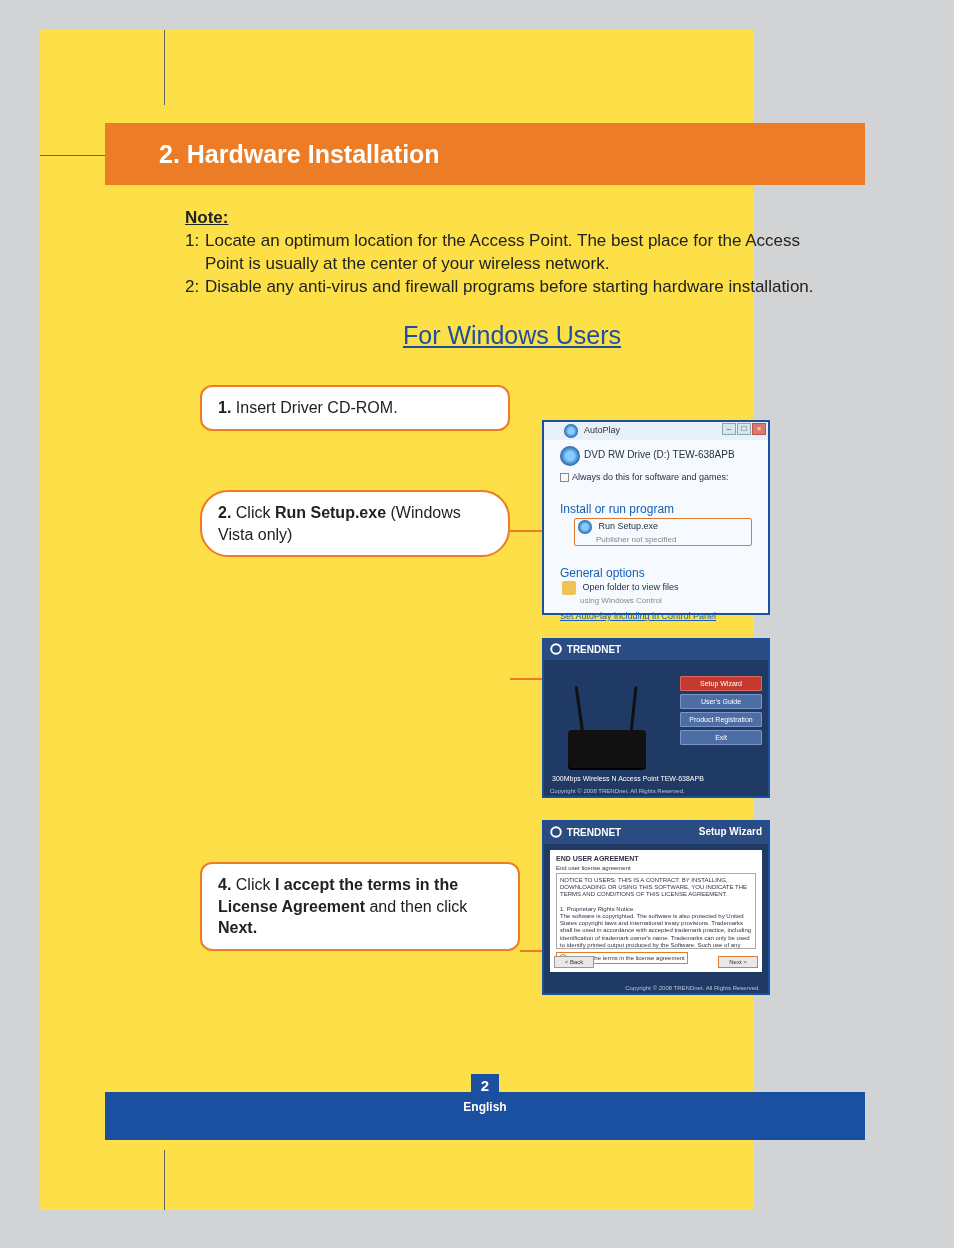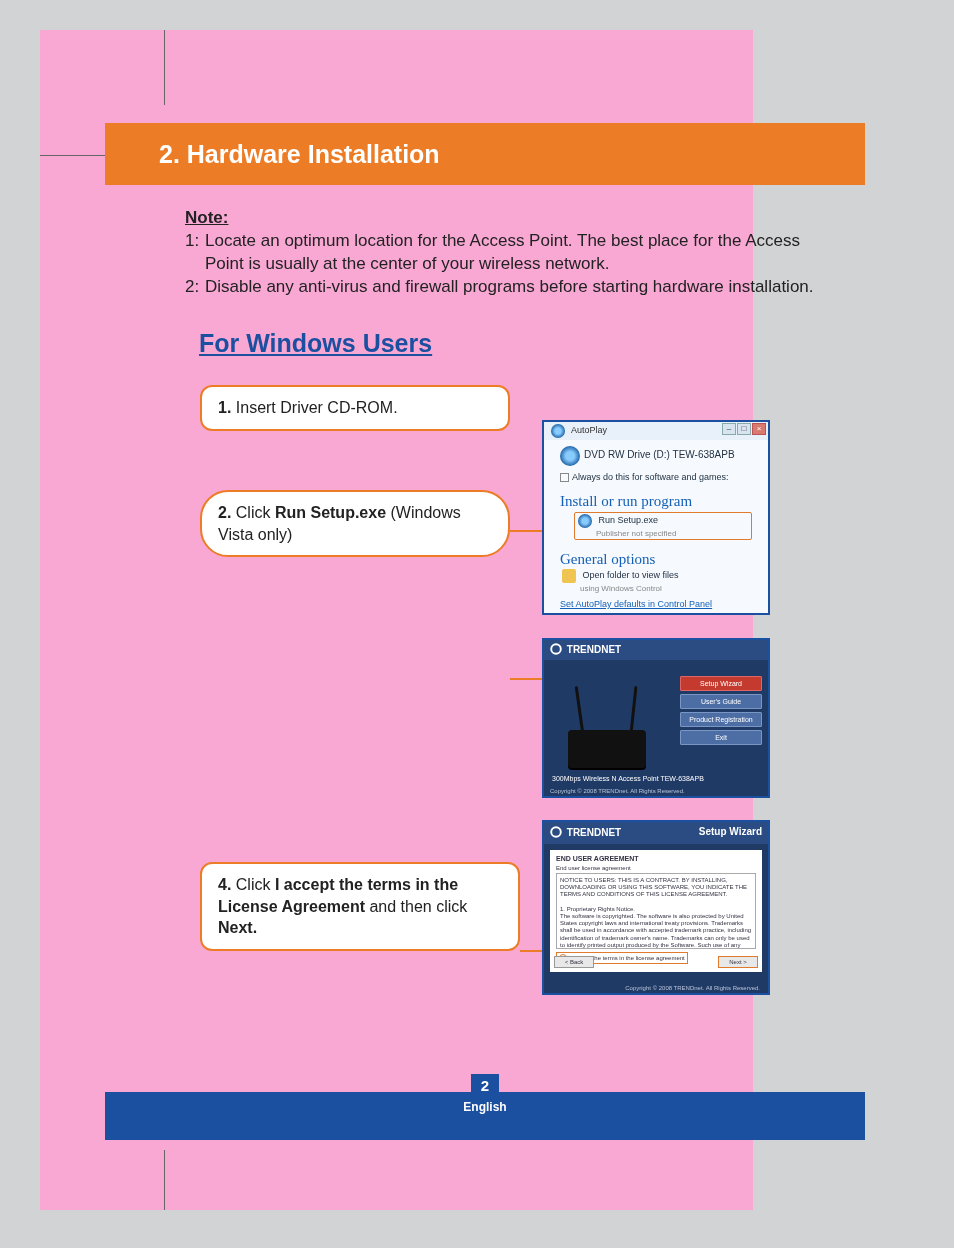--- a/index.html
+++ b/index.html
@@ -10,21 +10,21 @@
     height: 1248px;
     position: relative;
     overflow: hidden;
   }
   .page {
     position: absolute;
     left: 40px;
     top: 30px;
     width: 713px;
     height: 1180px;
-    background: #f9a8d4;
+    background: #fde047;
   }
   .crop-v {
     position: absolute;
     left: 124px;
     top: 0;
     width: 0;
     height: 75px;
     border-left: 1px solid #666;
   }
   .crop-h {
@@ -65,24 +65,25 @@
     top: 178px;
     width: 640px;
   }
   .note-lbl { font-weight: bold; text-decoration: underline; font-size: 17px; color:#222;}
   .note-list { font-size: 17px; line-height: 1.35; color:#222; margin-top:2px;}
   .note-item { display: flex; }
   .note-num { width: 20px; flex-shrink:0;}
   .subhead {
     color: #1b4fa0;
     font-size: 25px;
-    font-weight: bold;
+    font-weight: normal;
     text-decoration: underline;
-    margin-top: 30px;
+    margin-top: 22px;
     margin-left: 14px;
+    text-align: center;
   }
   .step-box {
     border: 2px solid #ec7c25;
     border-radius: 12px;
     padding: 10px 16px;
     width: 310px;
     font-size: 16px;
     color: #222;
     line-height: 1.35;
     background:#fff;
@@ -92,30 +93,30 @@
   .screenshot {
     position: absolute;
     border: 2px solid #1b4fa0;
     background: #f6f9fd;
   }
   
   .s1 { left: 160px; top: 355px; }
   
   .s2 { left: 160px; top: 460px; border-radius: 28px; }
   .shot2 { left: 502px; top: 390px; width: 228px; height: 195px; }
-  .shot2 .titlebar { background:#e8f0fa; height:18px; font-size:9px; padding:2px 7px; color:#333; position:relative;}
+  .shot2 .titlebar { background:#e8f0fa; height:18px; font-size:9px; padding:2px 20px; color:#333; position:relative;}
   .winbtns { position:absolute; right:2px; top:1px; display:flex; gap:1px;}
   .winbtn { width:14px; height:12px; background:#d9e4f1; border:1px solid #8aa; font-size:8px; text-align:center; line-height:10px; color:#333;}
   .winbtn.red{background:#d97a6f; border-color:#b55; color:#fff;}
   .shot2 .body { padding:6px 16px; font-size:9px; color:#234;}
   .disc { width:20px;height:20px;border-radius:50%;background:radial-gradient(circle,#8cf 30%,#26a 70%);display:inline-block;vertical-align:middle;margin-right:4px;}
   .tiny-icn{width:14px;height:14px;background:#f0c452;display:inline-block;vertical-align:middle;margin-right:4px;border-radius:2px;}
   .disc2{width:14px;height:14px;border-radius:50%;background:radial-gradient(circle,#8cf 30%,#26a 70%);display:inline-block;vertical-align:middle;margin-right:4px;}
   .hl { border:1px solid #e07b2e; padding:1px 3px; border-radius:2px; display:block; margin:2px 0 2px 14px;}
-  .sechdr{color:#1560b7;font-size:15px;margin:11px 0 1px;font-family:Liberation Serif, serif;}
+  .sechdr{color:#1560b7;font-size:12px;margin:20px 0 1px;}
   .chk{width:9px;height:9px;border:1px solid #888;display:inline-block;margin-right:3px;vertical-align:middle;}
   .linkish{color:#1560b7;text-decoration:underline;font-size:9px;margin-top:6px;display:block;}
   
   .s3 { left: 160px; top: 628px; }
   .shot3 { left: 502px; top: 608px; width: 228px; height: 160px; background:#203a66; border:2px solid #1b4fa0;}
   .shot3 .brandbar{background:#2a4c82;height:20px;color:#fff;font-size:10px;font-weight:bold;padding:3px 6px;}
   .router-area{position:absolute;left:10px;top:46px;width:120px;height:100px;}
   .router{position:absolute;left:14px;top:44px;width:78px;height:38px;background:#111;border-radius:4px;box-shadow:0 2px 0 #000;}
   .ant{position:absolute;width:3px;height:48px;background:#111;border-radius:2px;}
   .shot3 .menu{position:absolute;right:6px;top:36px;width:82px;}
@@ -208,21 +209,21 @@
         <span class="disc2"></span>
         <span>Run Setup.exe</span><br>
         <span style="margin-left:18px;color:#888;font-size:8px;">Publisher not specified</span>
       </div>
       <div class="sechdr">General options</div>
       <div style="margin-left:2px;">
         <span class="tiny-icn"></span>
         <span>Open folder to view files</span><br>
         <span style="margin-left:18px;color:#888;font-size:8px;">using Windows Control</span>
       </div>
-      <span class="linkish">Set AutoPlay defaults in Control Panel</span>
+      <span class="linkish">Set AutoPlay including in Control Panel</span>
     </div>
   </div>
 
   <div class="conn c3"></div>
 
   <div class="shot3" style="position:absolute;">
     <div class="brandbar">
       <svg class="ringlogo" viewBox="0 0 10 10">
           <circle cx="5" cy="5" r="4" fill="none" stroke="#fff" stroke-width="1.6"></circle>
         </svg>

